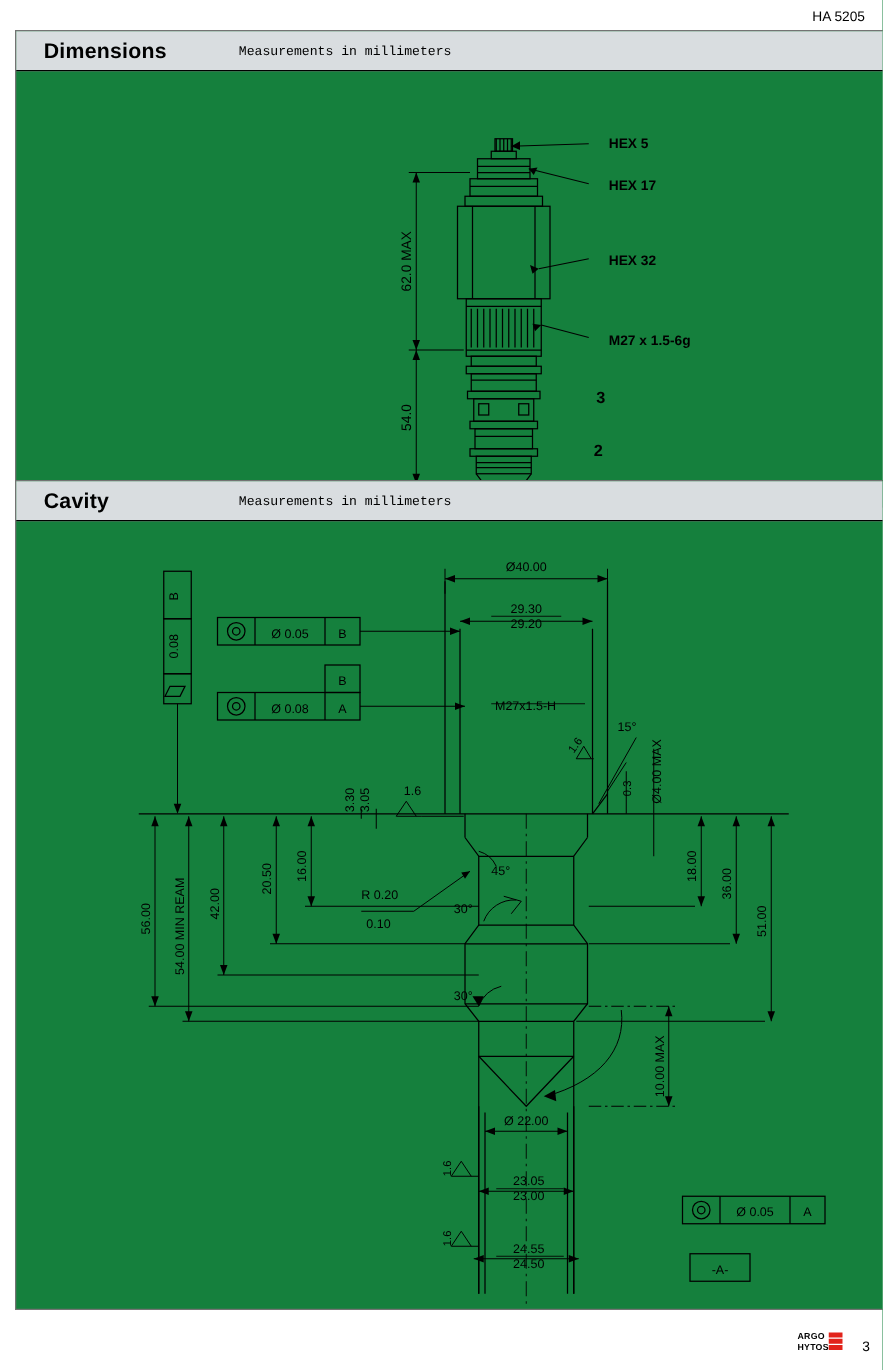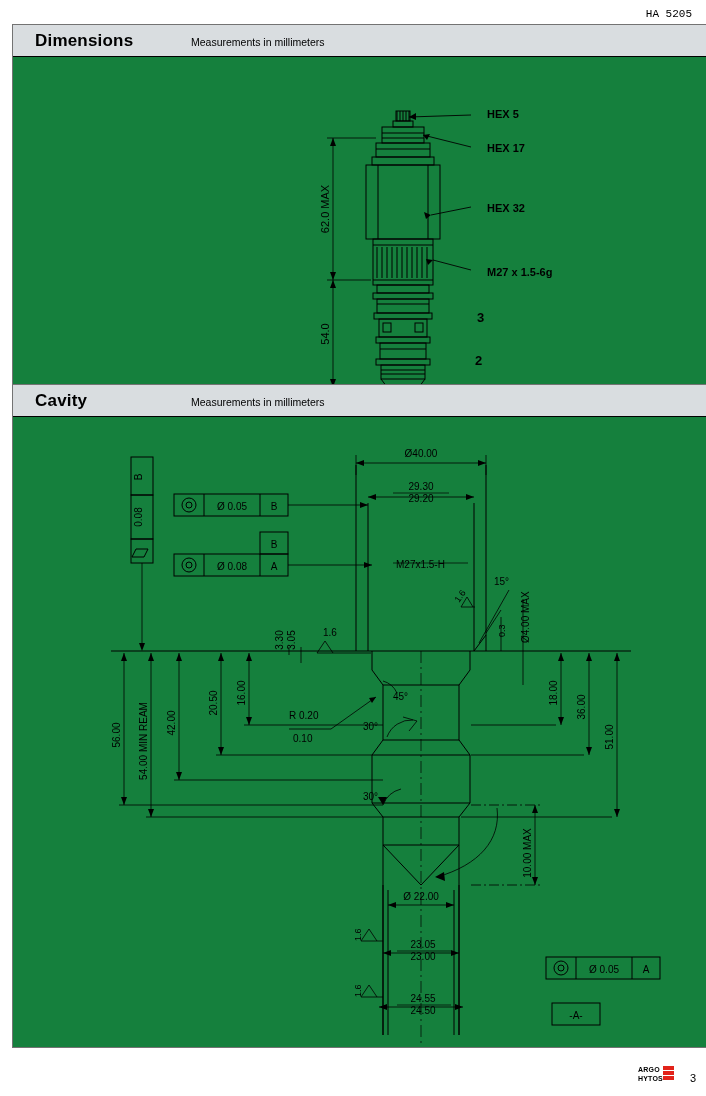--- a/index.html
+++ b/index.html
@@ -9,21 +9,21 @@
     font-family:"Liberation Sans", sans-serif;
     color:#000;
     position:relative;
     overflow:hidden;
   }
   .page{position:relative;width:706px;height:1096px;}
 
   
   .doc-code{
     position:absolute;top:8px;right:14px;
-    font-size:11px;font-weight:400;color:#000;font-family:Liberation Mono, monospace;
+    font-size:11px;font-weight:400;color:#000;
   }
 
   
   .panel{
     position:absolute;
     border:1px solid #737373;
     background:#15803d;
     padding-left:36px;
   }
   #dimensions-panel{left:12px;top:24px;width:682px;height:380px;}
@@ -34,21 +34,21 @@
     background:#d9dde0;
     border-bottom:1px solid #000;
     box-sizing:border-box;
   }
   .section-title{
     position:absolute;left:22px;top:6px;
     font-size:17px;font-weight:bold;letter-spacing:.2px;
   }
   .section-sub{
     position:absolute;left:178px;top:11px;
-    font-size:10.5px;font-weight:400;
+    font-size:10.5px;font-weight:400;font-family:Liberation Mono, monospace;
   }
 
   .dwg{position:absolute;left:0;top:0;width:100%;height:100%;}
 
   
   .footer-logo{
     position:absolute;right:32px;bottom:12px;
     width:36px;height:18px;
   }
   .logo-argo{

